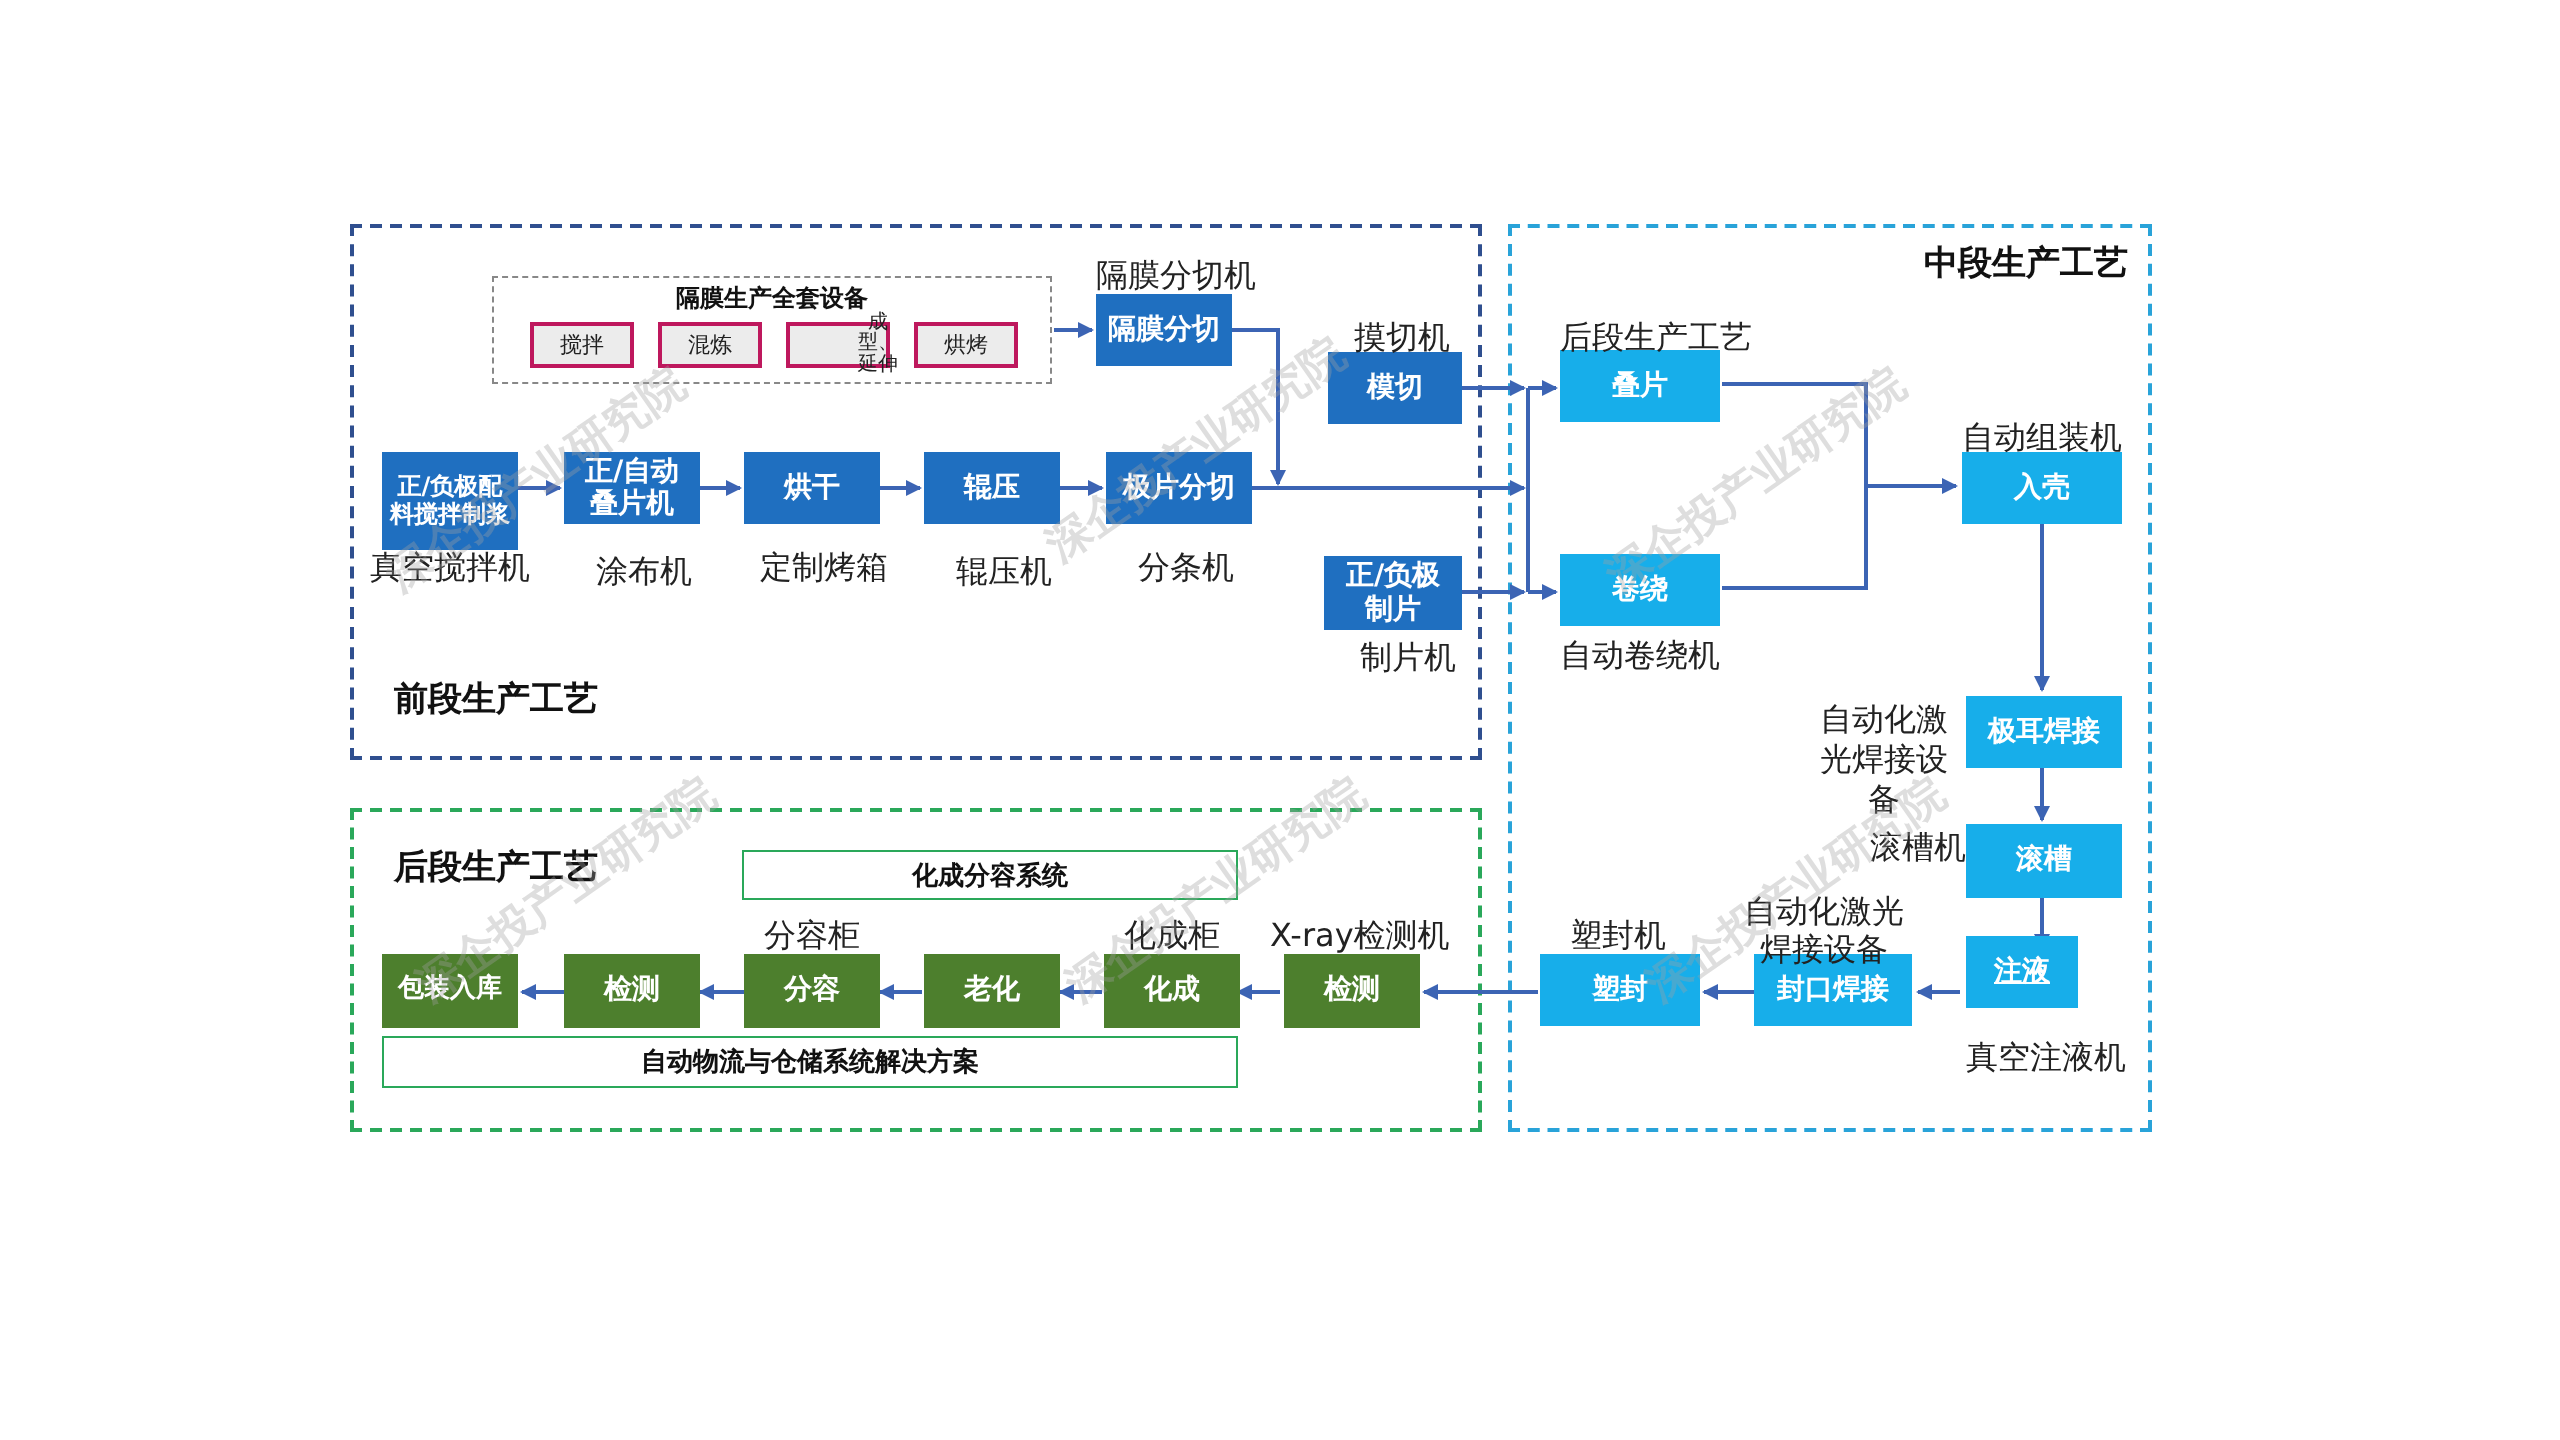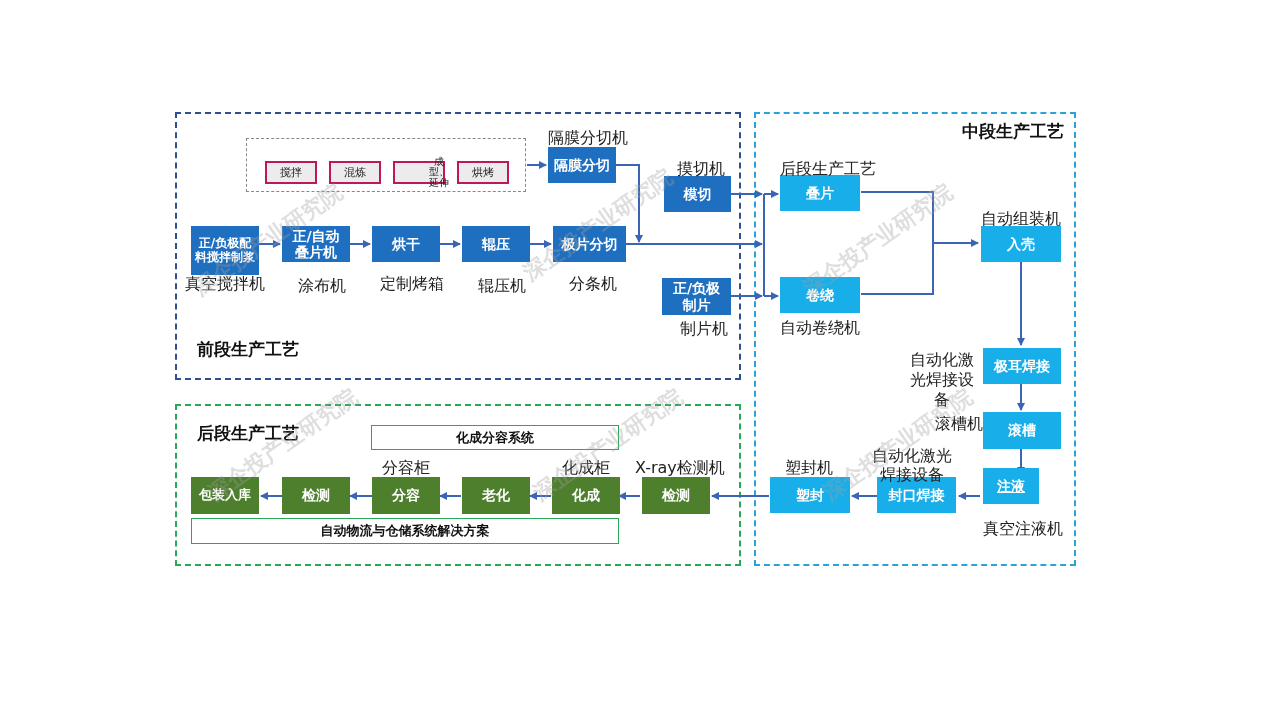--- a/index.html
+++ b/index.html
@@ -35,20 +35,21 @@
   <div class="region-title" style="left:20px; top:224px;">前段生产工艺</div>
 </div>
 <div class="region region-mid">
   <div class="region-title" style="right:10px; top:6px;">中段生产工艺</div>
 </div>
 <div class="region region-back">
   <div class="region-title" style="left:20px; top:16px;">后段生产工艺</div>
 </div>
 
 <div class="gray-group">
+  <div class="gray-title">隔膜生产全套设备</div>
   <div class="gray-box" style="left:18px;">搅拌</div>
   <div class="gray-box" style="left:82px;">混炼</div>
   <div class="gray-box" style="left:146px; font-size:10px;padding-left:40px;">成型、延伸</div>
   <div class="gray-box" style="left:210px;">烘烤</div>
 </div>
 
 <svg class="lines">
   <defs>
     <marker id="ah" markerWidth="8" markerHeight="8" refX="7" refY="4" orient="auto" markerUnits="userSpaceOnUse">
       <path d="M0,0 L8,4 L0,8 Z" fill="#3c64b4"></path>

